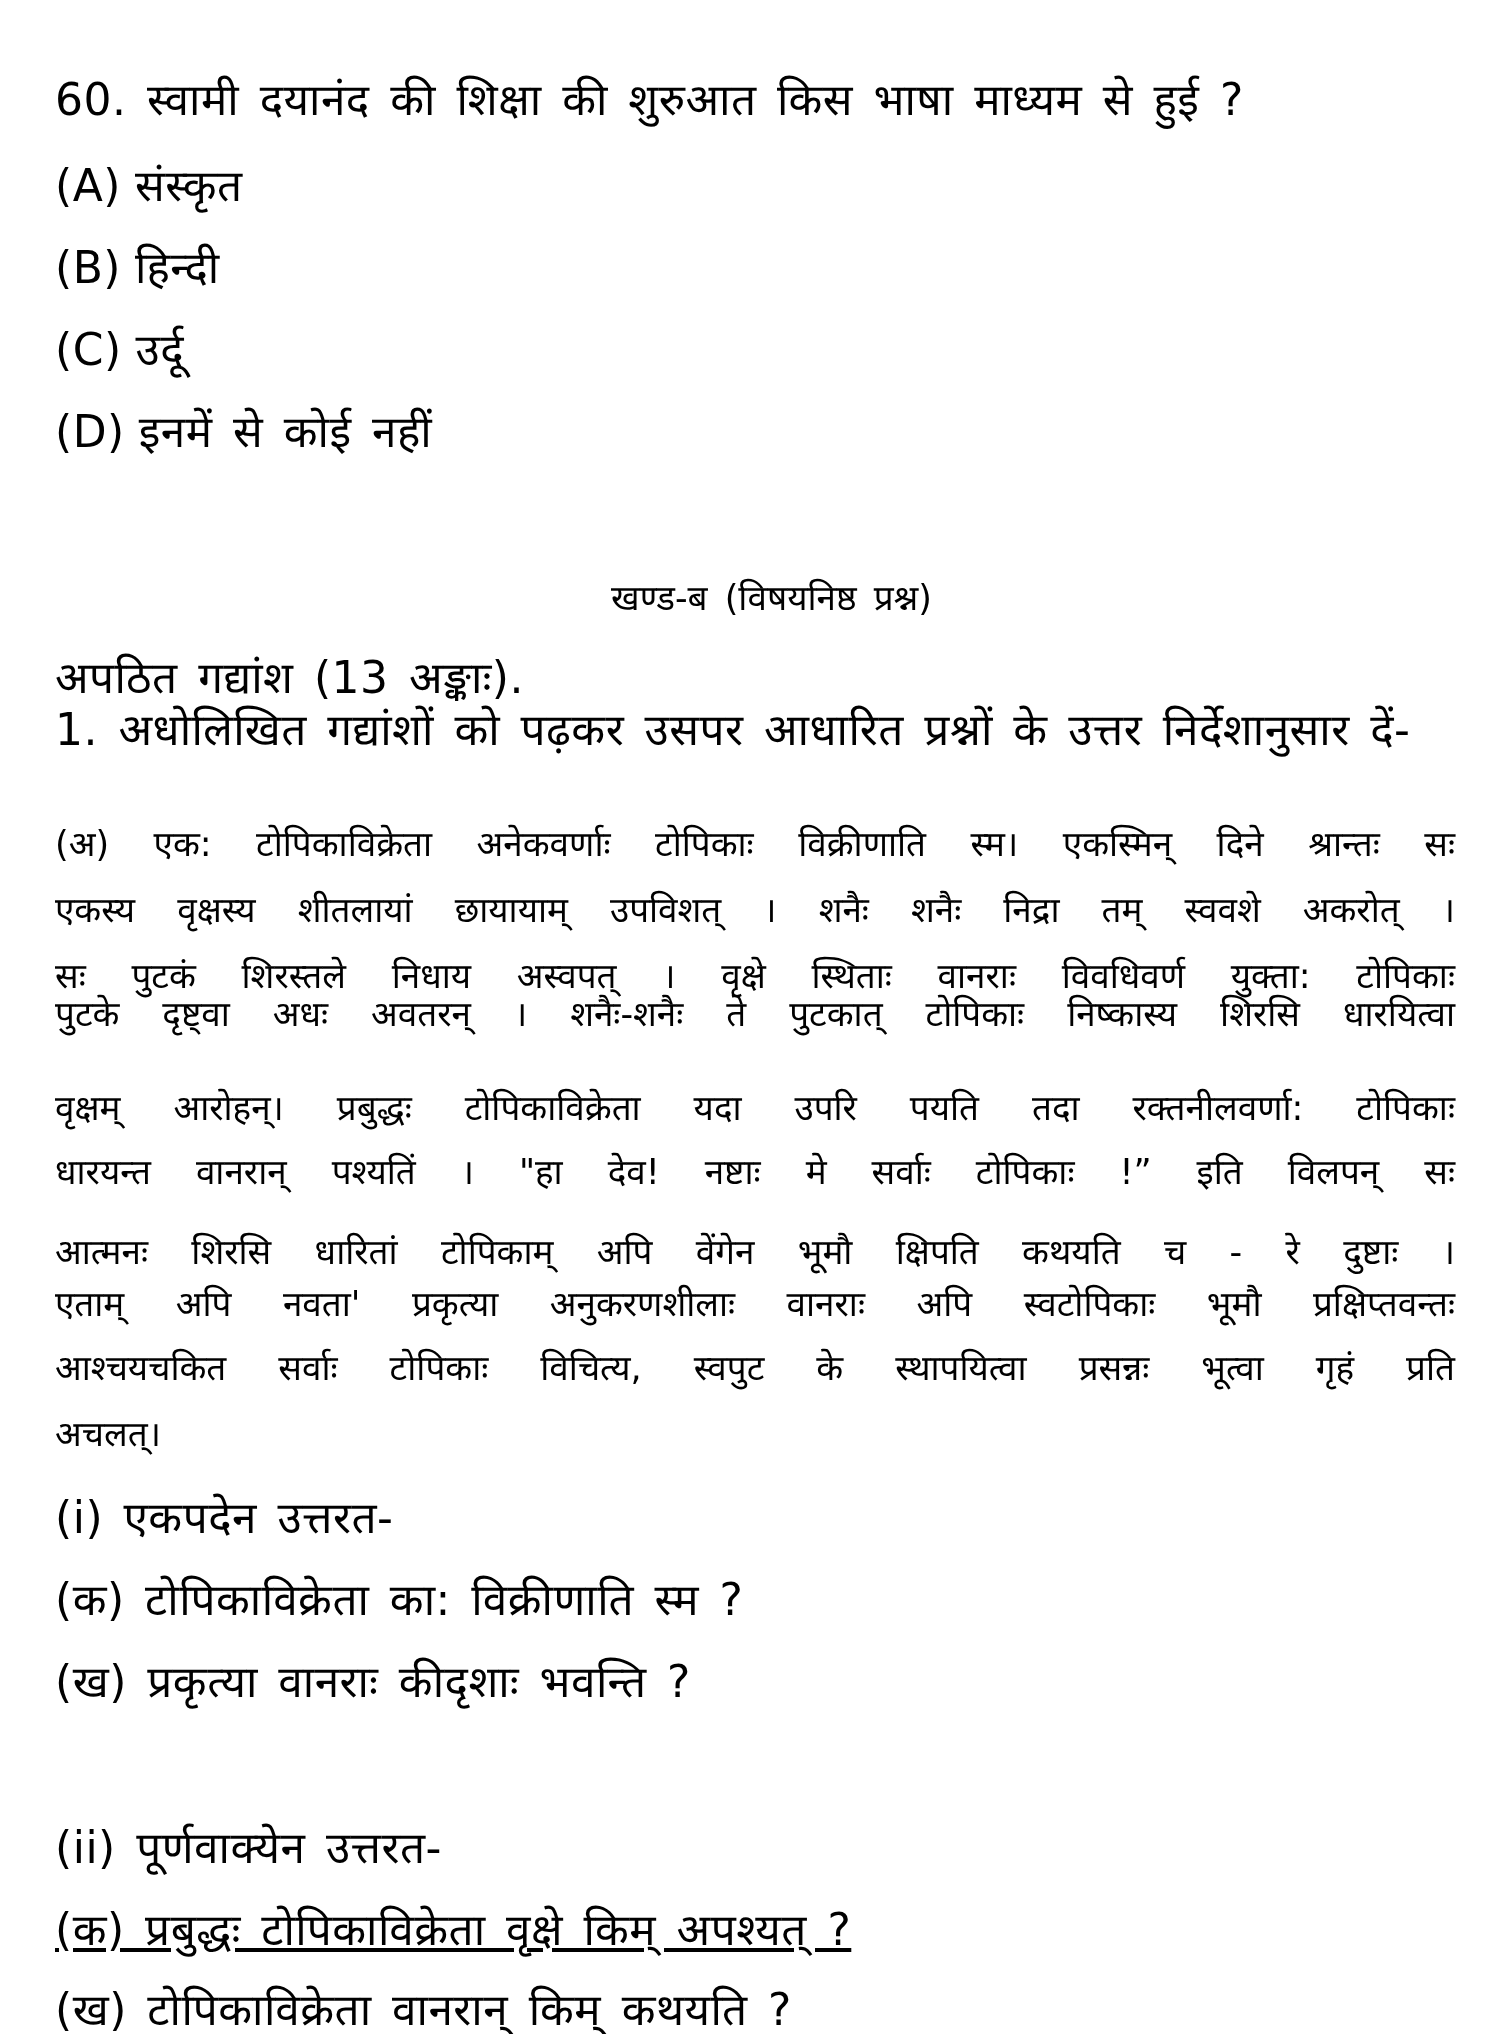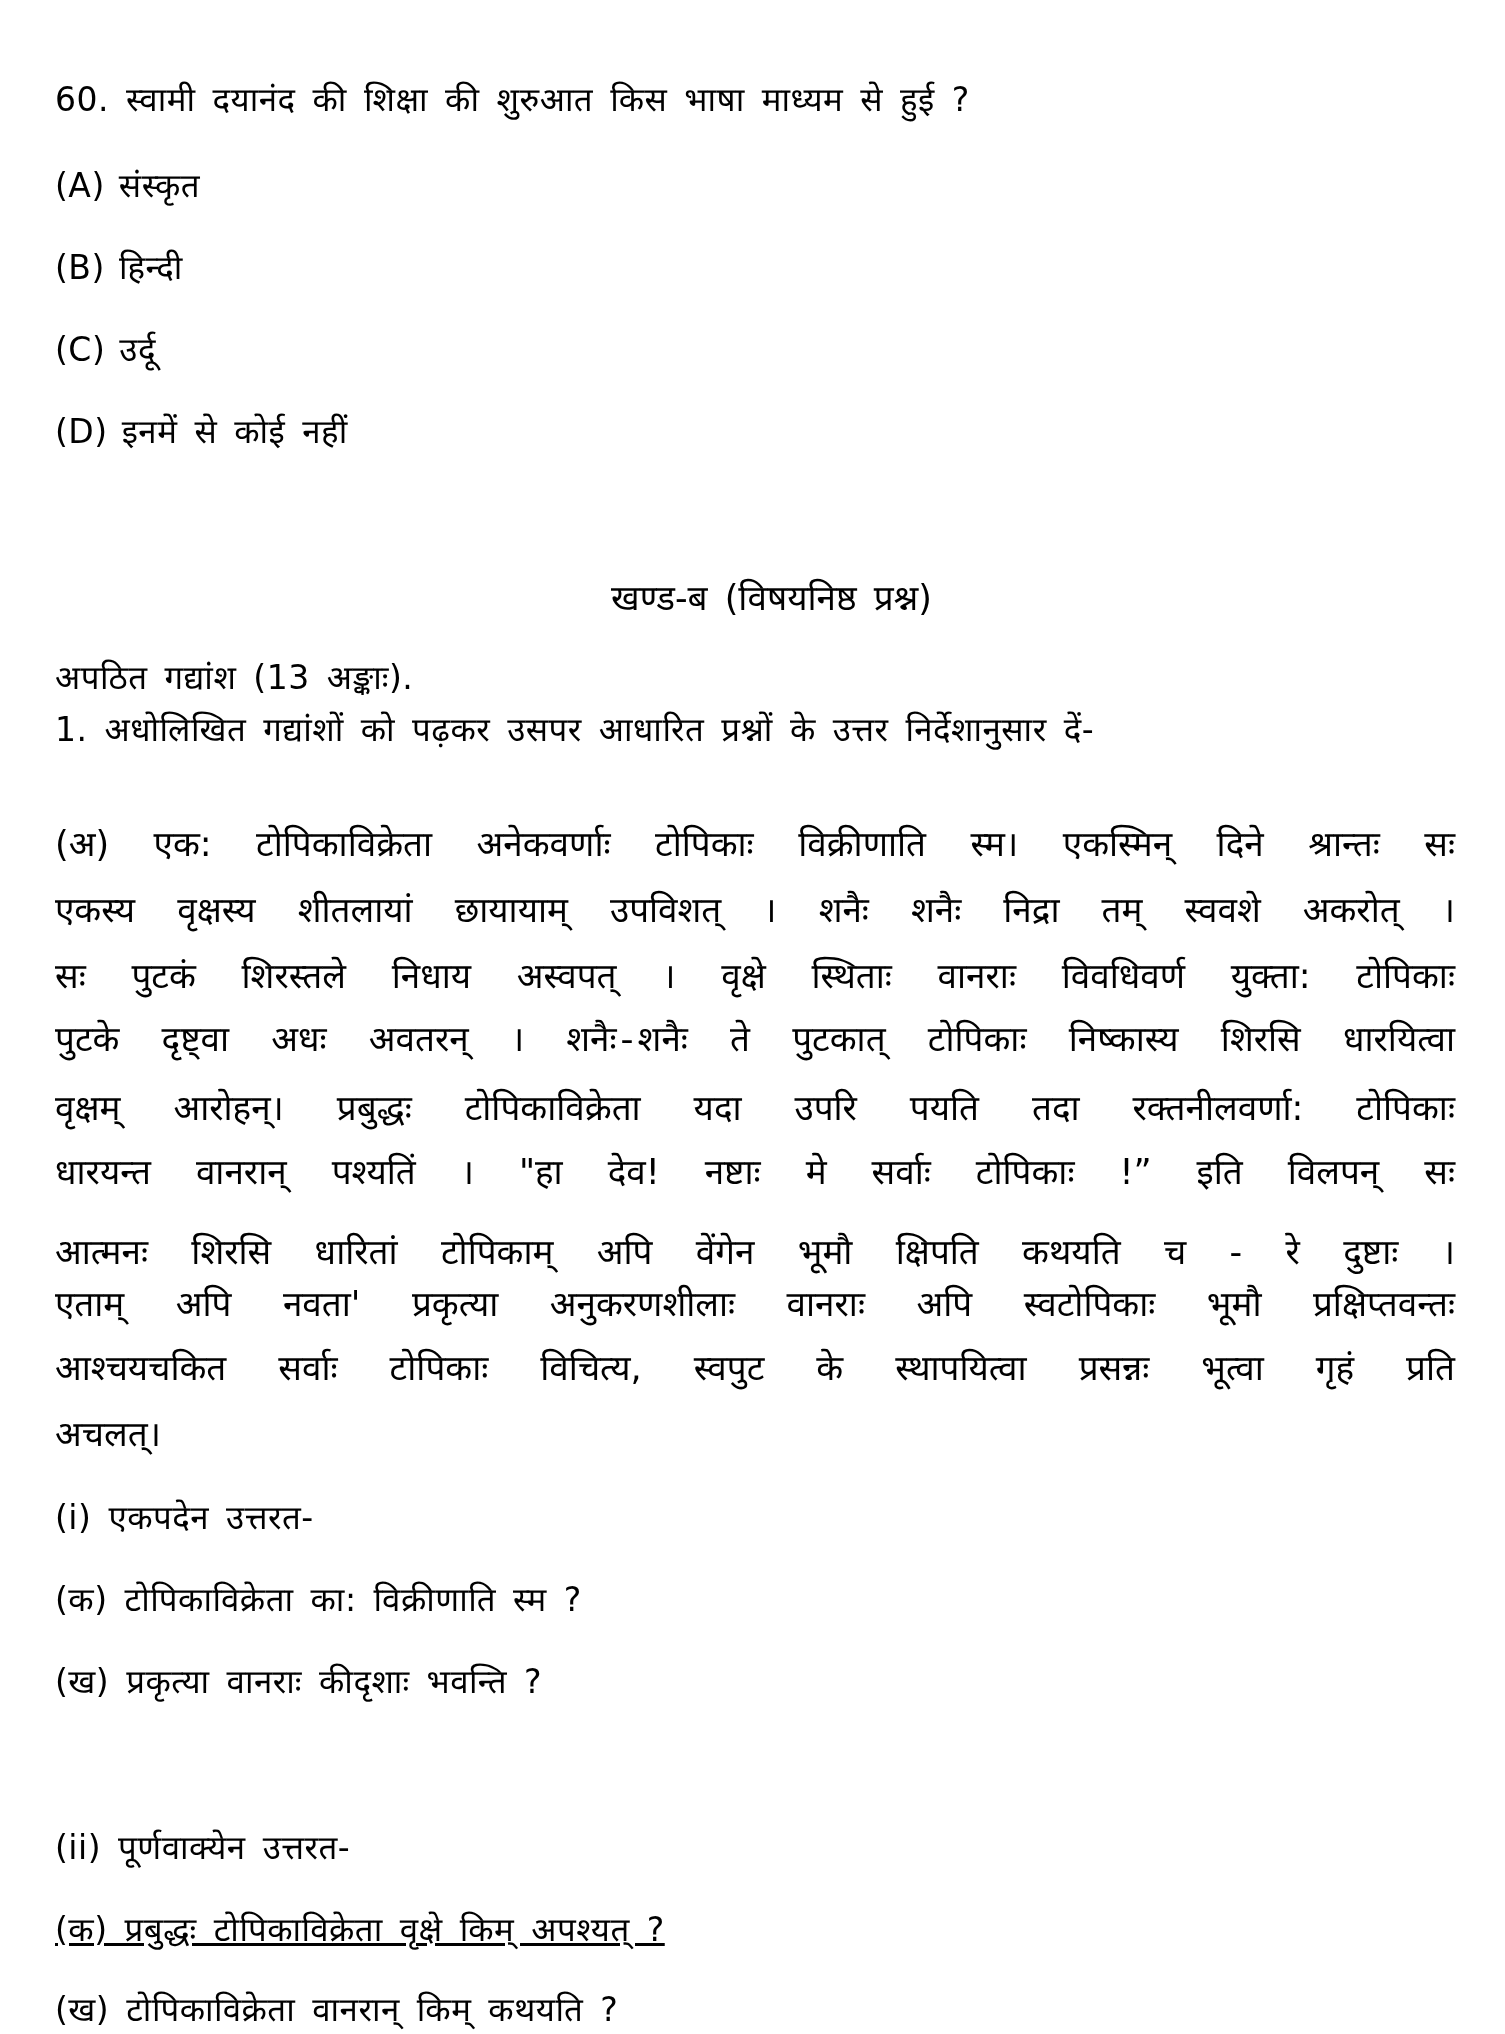--- a/index.html
+++ b/index.html
@@ -11,21 +11,21 @@
       width: 1505px;
       height: 2034px;
       position: relative;
       overflow: hidden;
       color: #000000;
       font-family: "DejaVu Sans", "Liberation Sans", sans-serif;
     }
     .line {
       position: absolute;
       left: 55px;
-      font-size: 33px;
+      font-size: 44px;
       line-height: 44px;
       white-space: nowrap;
       letter-spacing: 0.5px;
       word-spacing: 6px;
     }
     .passage {
       position: absolute;
       left: 55px;
       width: 1400px;
       font-size: 35px;
@@ -76,21 +76,21 @@
 
   <div class="center" style="top:576px;">खण्ड-ब (विषयनिष्ठ प्रश्न)</div>
 
   <div class="line" style="top:656px;">अपठित गद्यांश (13 अङ्काः).</div>
 
   <div class="line" style="top:708px;">1. अधोलिखित गद्यांशों को पढ़कर उसपर आधारित प्रश्नों के उत्तर निर्देशानुसार दें-</div>
 
   <div class="passage justify" style="top:822px;">(अ) एक: टोपिकाविक्रेता अनेकवर्णाः टोपिकाः विक्रीणाति स्म। एकस्मिन् दिने श्रान्तः सः</div>
   <div class="passage justify" style="top:888px;">एकस्य वृक्षस्य शीतलायां छायायाम् उपविशत् । शनैः शनैः निद्रा तम् स्ववशे अकरोत् ।</div>
   <div class="passage justify" style="top:954px;">सः पुटकं शिरस्तले निधाय अस्वपत् । वृक्षे स्थिताः वानराः विवधिवर्ण युक्ता: टोपिकाः</div>
-  <div class="passage justify" style="top:1020px;font-family:Liberation Mono, monospace;">पुटके दृष्ट्वा अधः अवतरन् । शनैः-शनैः ते पुटकात् टोपिकाः निष्कास्य शिरसि धारयित्वा</div>
+  <div class="passage justify" style="top:992px;">पुटके दृष्ट्वा अधः अवतरन् । शनैः-शनैः ते पुटकात् टोपिकाः निष्कास्य शिरसि धारयित्वा</div>
   <div class="passage justify" style="top:1086px;">वृक्षम् आरोहन्। प्रबुद्धः टोपिकाविक्रेता यदा उपरि पयति तदा रक्तनीलवर्णा: टोपिकाः</div>
   <div class="passage justify" style="top:1150px;">धारयन्त वानरान् पश्यतिं । "हा देव! नष्टाः मे सर्वाः टोपिकाः !” इति विलपन् सः</div>
   <div class="passage justify" style="top:1216px;margin-top:14px;">आत्मनः शिरसि धारितां टोपिकाम् अपि वेंगेन भूमौ क्षिपति कथयति च - रे दुष्टाः ।</div>
   <div class="passage justify" style="top:1282px;">एताम् अपि नवता' प्रकृत्या अनुकरणशीलाः वानराः अपि स्वटोपिकाः भूमौ प्रक्षिप्तवन्तः</div>
   <div class="passage justify" style="top:1346px;">आश्चयचकित सर्वाः टोपिकाः विचित्य, स्वपुट के स्थापयित्वा प्रसन्नः भूत्वा गृहं प्रति</div>
   <div class="passage" style="top:1412px;">अचलत्।</div>
 
   <div class="line" style="top:1496px;">(i) एकपदेन उत्तरत-</div>
   <div class="line" style="top:1578px;">(क) टोपिकाविक्रेता का: विक्रीणाति स्म ?</div>
   <div class="line" style="top:1660px;text-align:right;">(ख) प्रकृत्या वानराः कीदृशाः भवन्ति ?</div>

